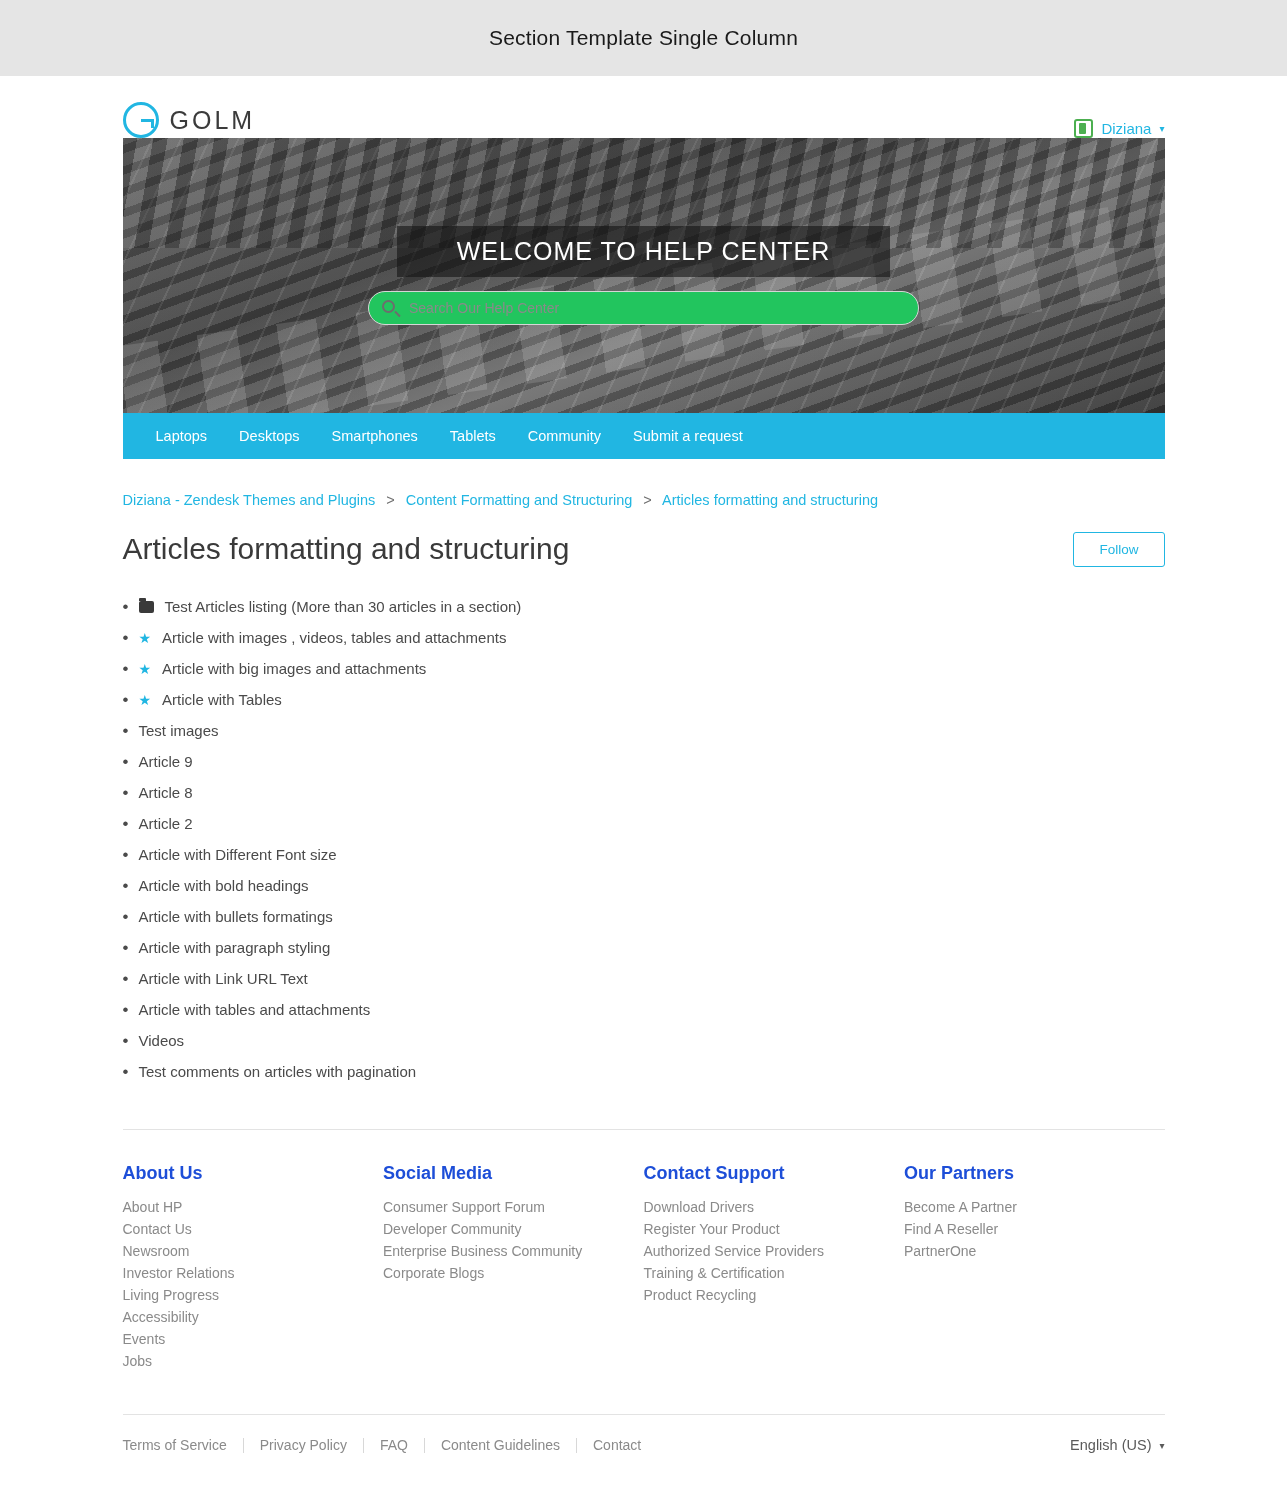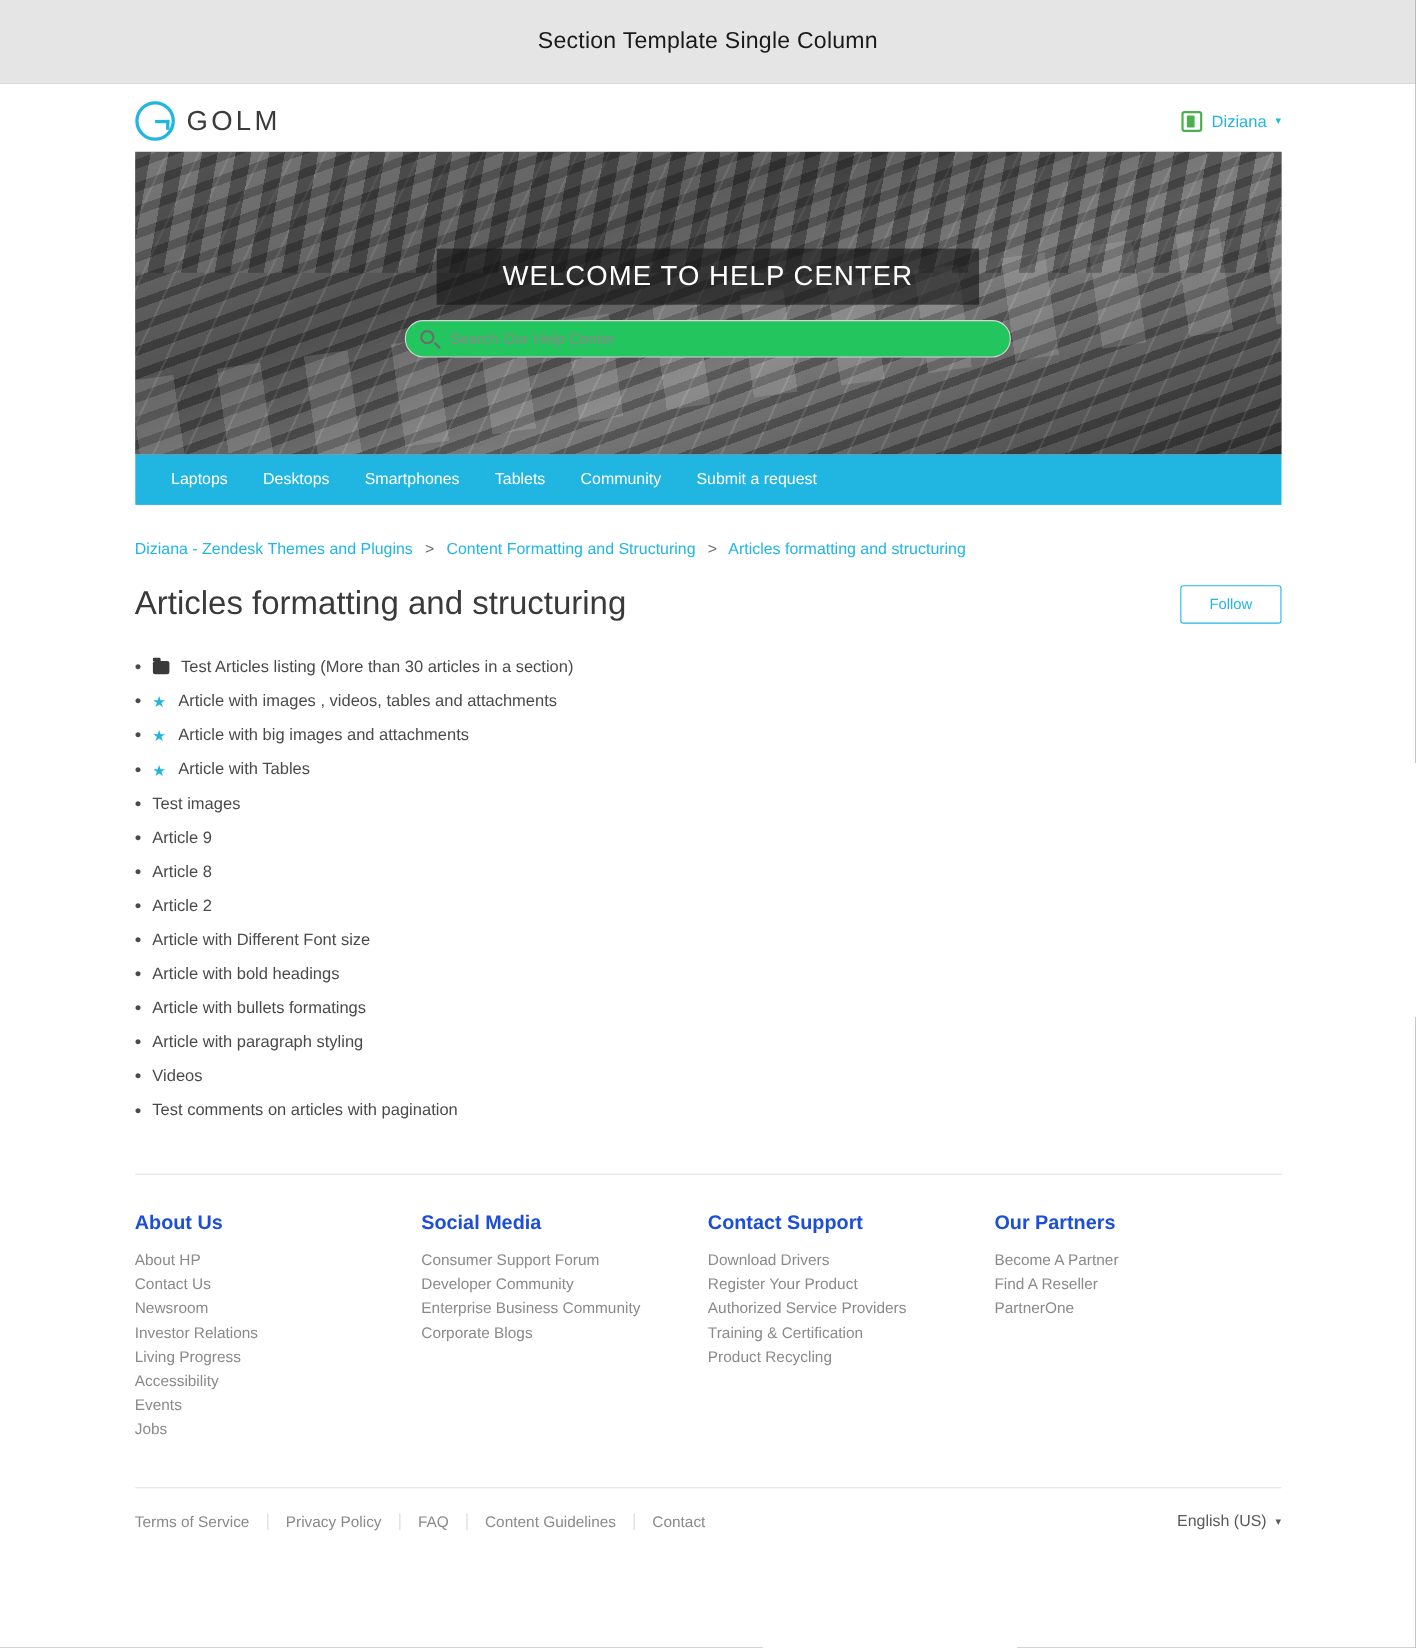--- a/index.html
+++ b/index.html
@@ -35,21 +35,21 @@
     padding-bottom: 1px;
   }
   .inner {
     width: 1042px;
     margin: 0 auto;
   }
   
   .site-header {
     height: 62px;
     display: flex;
-    align-items: center;
+    align-items: flex-end;
     justify-content: space-between;
     padding-top: 6px;
   }
   .logo {
     display: flex;
     align-items: center;
     gap: 11px;
   }
   .logo-mark {
     width: 36px; height: 36px;
@@ -430,20 +430,26 @@
         <li>
             <a href="#" style="color:inherit;text-decoration:none">Article with bold headings</a>
           </li>
         <li>
             <a href="#" style="color:inherit;text-decoration:none">Article with bullets formatings</a>
           </li>
         <li>
             <a href="#" style="color:inherit;text-decoration:none">Article with paragraph styling</a>
           </li>
         <li>
+            <a href="#" style="color:inherit;text-decoration:none">Article with Link URL Text</a>
+          </li>
+        <li>
+            <a href="#" style="color:inherit;text-decoration:none">Article with tables and attachments</a>
+          </li>
+        <li>
             <a href="#" style="color:inherit;text-decoration:none">Videos</a>
           </li>
         <li>
             <a href="#" style="color:inherit;text-decoration:none">Test comments on articles with pagination</a>
           </li>
       </ul>
 
       <hr class="footer-divider">
 
       <div class="footer-cols">

